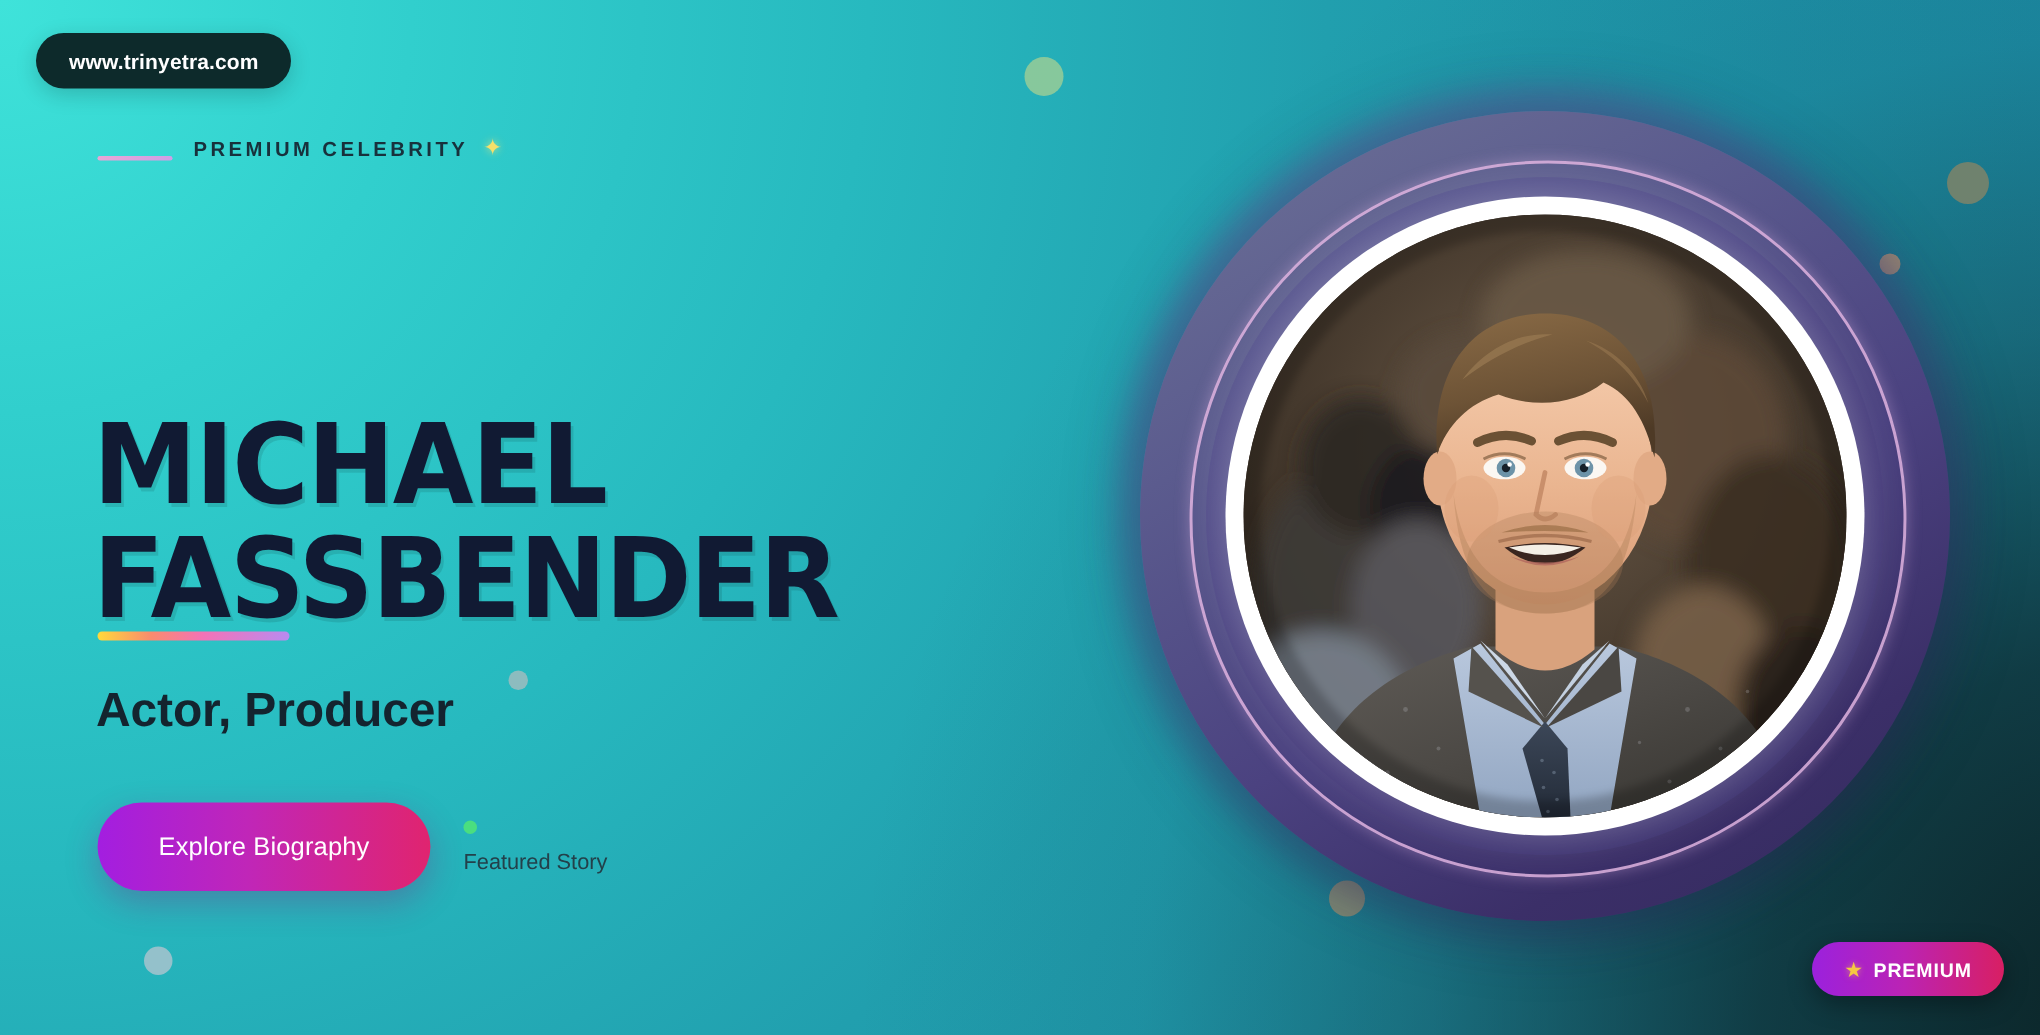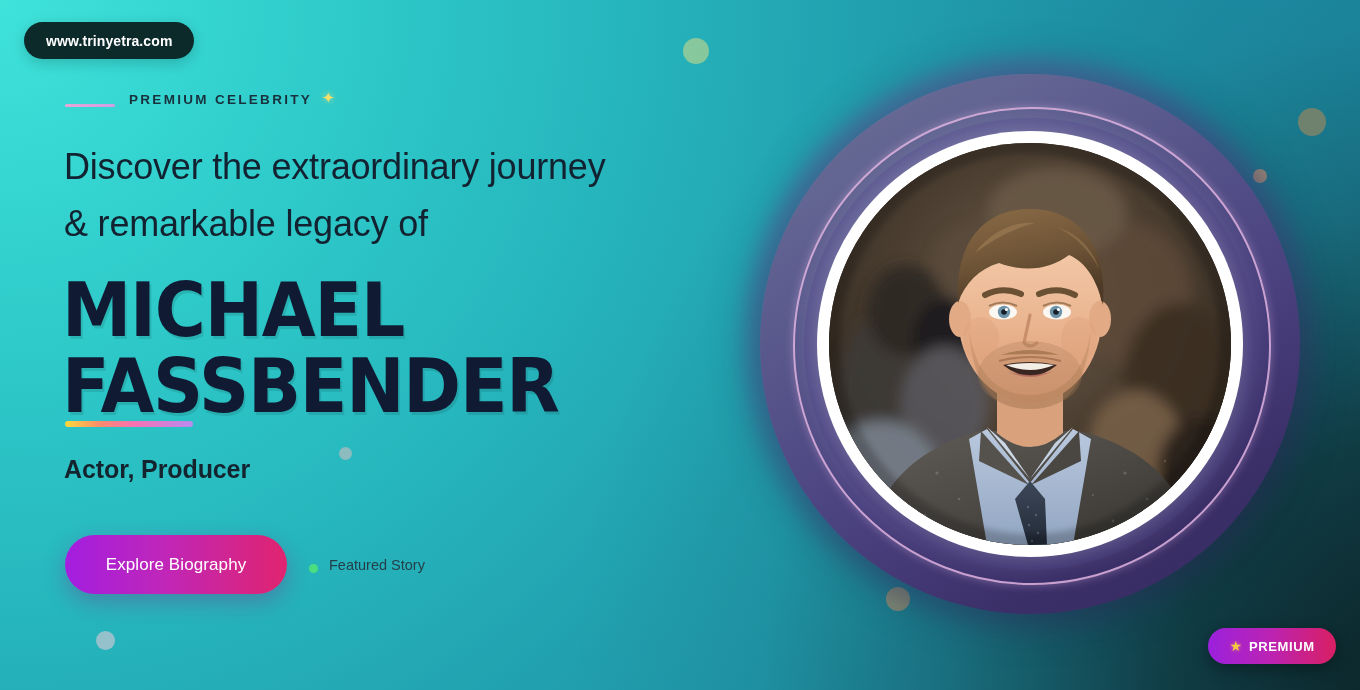--- a/index.html
+++ b/index.html
@@ -66,34 +66,34 @@
 
   
   #accent-bar{
     position:absolute;left:65px;top:421px;width:128px;height:6px;border-radius:3px;
     background:linear-gradient(90deg,#ffd93b 0%,#f98b6e 28%,#f472b6 55%,#b98bf0 100%);
   }
 
   
   #role{
     position:absolute;left:64px;top:455px;
-    font-size:25px;font-weight:bold;color:#14242f;letter-spacing:-.1px;
+    font-size:32px;font-weight:bold;color:#14242f;letter-spacing:-.1px;
   }
 
   
   #cta-row{position:absolute;left:65px;top:535px;display:flex;align-items:center;}
   #explore-btn{
     display:flex;align-items:center;justify-content:center;
     width:222px;height:59px;border:none;border-radius:30px;cursor:pointer;
     background:linear-gradient(90deg,#a31ee0 0%,#c026b8 45%,#e0246f 100%);
     color:#fff;font-family:"Liberation Sans",sans-serif;
     font-size:17px;font-weight:normal;letter-spacing:.1px;
     box-shadow:0 8px 22px rgba(140,20,120,.30);
   }
-  #featured{display:flex;align-items:flex-end;gap:11px;margin-left:22px;}
+  #featured{display:flex;align-items:flex-start;gap:11px;margin-left:22px;flex-direction:column;}
   #featured .gdot{width:9px;height:9px;border-radius:50%;background:#4ade80;}
   #featured .ftext{font-size:14.5px;color:#23404a;font-weight:400;}
 
   
   #portrait-wrap{position:absolute;left:744px;top:58px;width:572px;height:572px;}
   #glow-outer{
     position:absolute;left:0;top:0;width:572px;height:572px;border-radius:50%;
     background:radial-gradient(circle at 42% 30%, rgba(120,120,185,.55) 0%, rgba(86,80,150,.42) 45%, rgba(50,40,92,.20) 72%, rgba(40,32,80,0) 100%);
     filter:blur(10px);
   }
@@ -150,24 +150,20 @@
   <div id="url-pill">
     <span>www.trinyetra.com</span>
   </div>
 
   <div id="eyebrow">
     <div class="dash"></div>
     <div class="etext">PREMIUM CELEBRITY</div>
     <div class="spark">✦</div>
   </div>
 
-  <div id="headline">
-    <div>Discover the extraordinary journey</div>
-    <div>&amp; remarkable legacy of</div>
-  </div>
 
   <div id="bigname">
     <span class="ln">MICHAEL</span>
     <span class="ln">FASSBENDER</span>
   </div>
 
   <div id="accent-bar"></div>
 
   <div id="role">Actor, Producer</div>
 

